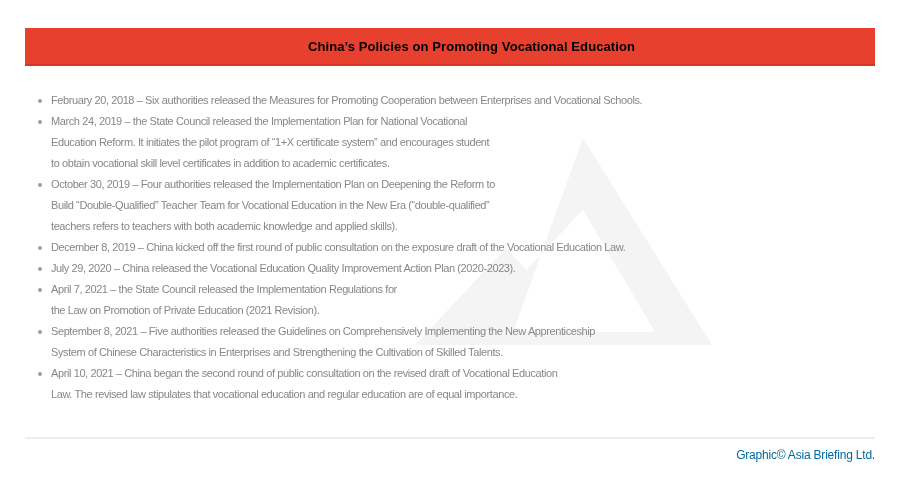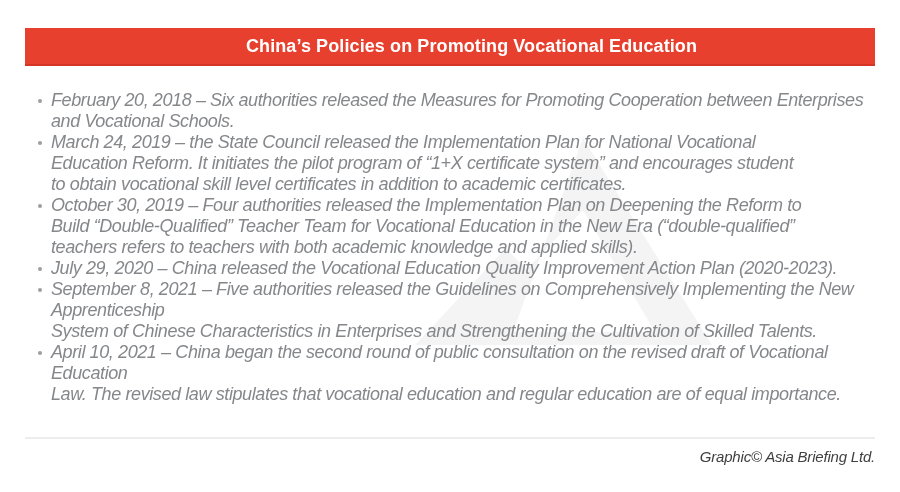--- a/index.html
+++ b/index.html
@@ -25,44 +25,43 @@
     left: 25px; top: 28px;
     width: 850px; height: 38px;
     display: flex;
     align-items: center;
     justify-content: center;
     z-index: 2;
     border-bottom: 2px solid rgba(190, 40, 25, 0.45);
     box-sizing: border-box;
   }
   .banner-title {
-    color: #ffffff;
-    font-size: 18px;
+    color: #000000;
+    font-size: 13px;
     font-weight: 700;
     letter-spacing: 0.1px;
     white-space: nowrap;
     margin-left: 43px;
   }
   
   .timeline {
     position: absolute;
     left: 25px; top: 90px;
     width: 852px;
     z-index: 1;
     list-style: none;
     margin: 0; padding: 0;
   }
   .timeline-item {
     position: relative;
     padding-left: 26px;
     color: #85878a;
-    font-size: 18px;
+    font-size: 11px;
     line-height: 21px;
     letter-spacing: -0.4px;
-    font-style: italic;
   }
   .bullet-dot {
     position: absolute;
     left: 13px; top: 9px;
     width: 4px; height: 4px;
     border-radius: 50%;
     background: #9b9da0;
   }
   .item-text {
     display: block;
@@ -72,23 +71,22 @@
   .divider {
     position: absolute;
     left: 25px; top: 437px;
     width: 850px; height: 2px;
     background: #ededed;
     z-index: 1;
   }
   .credit {
     position: absolute;
     right: 25px; top: 448px;
-    color: #404040;
-    font-size: 15px;
-    font-style: italic;
+    color: #0369a1;
+    font-size: 12px;
     letter-spacing: -0.2px;
     z-index: 1;
     white-space: nowrap;
   }
 </style>
 </head>
 <body>
 
 <div class="canvas">
 
@@ -115,26 +113,35 @@
     </li>
 
 
     <li class="timeline-item">
       <span class="bullet-dot"></span>
       <span class="item-text">October 30, 2019 – Four authorities released the Implementation Plan on Deepening the Reform to
 Build “Double-Qualified” Teacher Team for Vocational Education in the New Era (“double-qualified”
 teachers refers to teachers with both academic knowledge and applied skills).</span>
     </li>
 
+    <li class="timeline-item">
+      <span class="bullet-dot"></span>
+      <span class="item-text">December 8, 2019 – China kicked off the first round of public consultation on the exposure draft of the Vocational Education Law.</span>
+    </li>
 
     <li class="timeline-item">
       <span class="bullet-dot"></span>
       <span class="item-text">July 29, 2020 – China released the Vocational Education Quality Improvement Action Plan (2020-2023).</span>
     </li>
 
+    <li class="timeline-item">
+      <span class="bullet-dot"></span>
+      <span class="item-text">April 7, 2021 – the State Council released the Implementation Regulations for
+the Law on Promotion of Private Education (2021 Revision).</span>
+    </li>
 
     <li class="timeline-item">
       <span class="bullet-dot"></span>
       <span class="item-text">September 8, 2021 – Five authorities released the Guidelines on Comprehensively Implementing the New Apprenticeship
 System of Chinese Characteristics in Enterprises and Strengthening the Cultivation of Skilled Talents.</span>
     </li>
 
     <li class="timeline-item">
       <span class="bullet-dot"></span>
       <span class="item-text">April 10, 2021 – China began the second round of public consultation on the revised draft of Vocational Education

